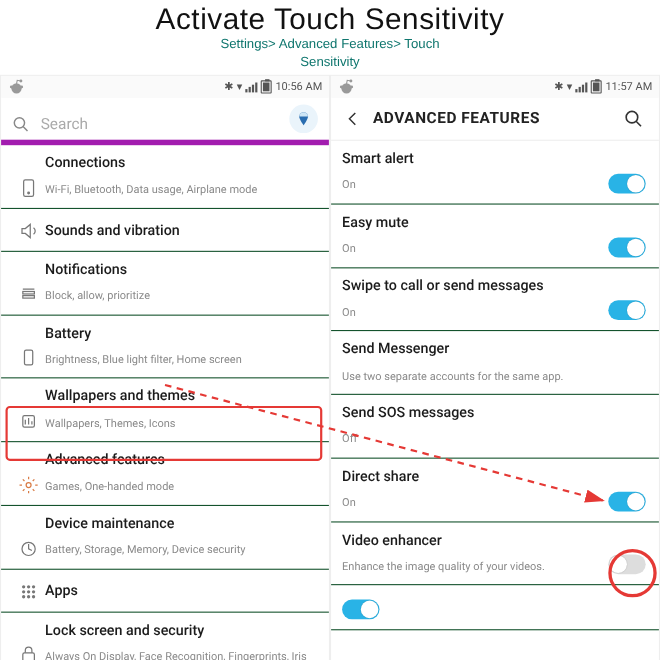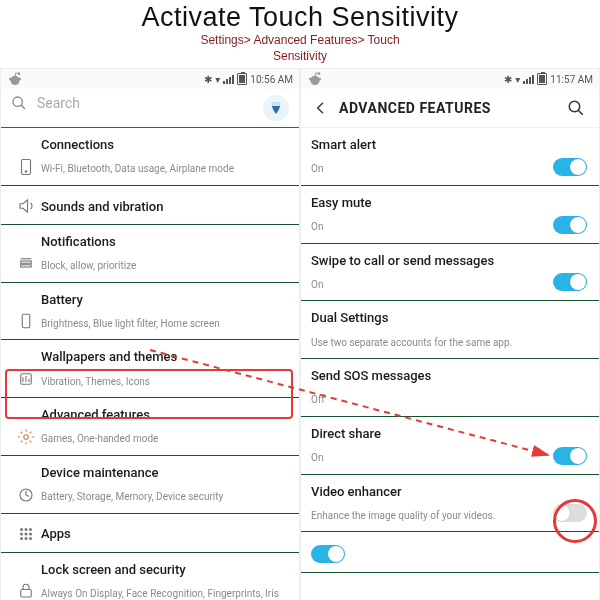--- a/index.html
+++ b/index.html
@@ -1,31 +1,31 @@
 <!DOCTYPE html>
 <html><head>
 <meta charset="utf-8">
 <style>
   * { box-sizing: border-box; margin: 0; padding: 0; }
   body { width: 600px; height: 600px; overflow: hidden; font-family: -apple-system, BlinkMacSystemFont, "Segoe UI", Roboto, sans-serif; background: #fff; }
   .header { text-align: center; padding: 2px 0 4px; }
   .header-title { font-family: "Century Gothic", Futura, sans-serif; font-size: 27px; font-weight: 400; color: #111; letter-spacing: 0.5px; }
-  .header-path { font-family: "Century Gothic", Futura, sans-serif; font-size: 12px; color: #7f1d1d; line-height: 1.3; }
+  .header-path { font-family: "Century Gothic", Futura, sans-serif; font-size: 12px; color: #0f766e; line-height: 1.3; }
   .panels { display: flex; width: 600px; }
   .panel { width: 300px; border: 1px solid #eee; background: #fff; position: relative; }
   .statusbar { height: 20px; display: flex; align-items: center; justify-content: space-between; padding: 0 6px; font-size: 10px; color: #555; background: #fafafa; }
   .status-left { display: flex; align-items: center; gap: 2px; }
   .status-right { display: flex; align-items: center; gap: 3px; }
   .sig { display: inline-flex; align-items: flex-end; gap: 1px; }
   .sig span { width: 2px; background: #555; }
   .sig span:nth-child(1){height:3px}.sig span:nth-child(2){height:5px}.sig span:nth-child(3){height:7px}.sig span:nth-child(4){height:9px}
   .batt { width: 10px; height: 12px; border: 1px solid #555; border-radius: 1px; position: relative; }
   .batt::before { content:""; position:absolute; top:-2px; left:3px; width:4px; height:1.5px; background:#555; }
   .batt::after { content:""; position:absolute; bottom:1px; left:1px; right:1px; height:8px; background:#555; }
-  .searchbar { display: flex; align-items: flex-start; padding: 6px 10px; border-bottom: 1px solid #a21caf; }
+  .searchbar { display: flex; align-items: flex-end; padding: 6px 10px; border-bottom: 5px solid #a21caf; }
   .searchbar .mag { flex:0 0 18px; }
   .searchbar .placeholder { flex:1; color:#aaa; font-size:14px; padding-left:8px; }
   .avatar { width:26px; height:26px; border-radius:50%; background:#eaf4fb; display:flex; align-items:center; justify-content:center; }
   .avatar svg { width:16px; height:16px; }
   .titlebar { display:flex; align-items:center; padding:10px 12px; border-bottom:1px solid #eee; }
   .titlebar .back { flex:0 0 20px; }
   .titlebar .title { flex:1; font-size:14px; font-weight:700; letter-spacing:0.5px; color:#222; padding-left:6px; }
   .titlebar .mag { flex:0 0 20px; }
   .list { }
   .row { display:flex; align-items:flex-end; padding:9px 12px 9px 10px; border-bottom:1px solid #14532d; position:relative; }
@@ -145,21 +145,21 @@
       </div>
       <div class="row icon-row">
         <span class="ico">
             <svg width="18" height="18" viewBox="0 0 24 24" fill="none" stroke="#777" stroke-width="1.5">
               <rect x="5" y="5" width="14" height="14" rx="2"></rect>
               <path d="M8 10v6M12 8v8M16 12v4"></path>
             </svg>
           </span>
         <span class="txt">
             <div class="label">Wallpapers and themes</div>
-            <div class="sub">Vibration, Themes, Icons</div>
+            <div class="sub">Wallpapers, Themes, Icons</div>
           </span>
       </div>
       <div class="row icon-row">
         <span class="ico">
             <svg width="18" height="18" viewBox="0 0 24 24" fill="none" stroke="#d97b45" stroke-width="1.5">
               <circle cx="12" cy="12" r="3"></circle>
               <path d="M12 2v3M12 19v3M4 12H1M23 12h-3M5 5l2 2M17 17l2 2M5 19l2-2M17 7l2-2"></path>
             </svg>
           </span>
         <span class="txt">
@@ -274,21 +274,21 @@
         <span class="txt">
             <div class="label">Swipe to call or send messages</div>
             <div class="sub">On</div>
           </span>
         <span class="toggle">
             <span class="knob"></span>
           </span>
       </div>
       <div class="row">
         <span class="txt">
-            <div class="label">Dual Settings</div>
+            <div class="label">Send Messenger</div>
             <div class="sub">Use two separate accounts for the same app.</div>
           </span>
       </div>
       <div class="row">
         <span class="txt">
             <div class="label">Send SOS messages</div>
             <div class="sub">Off</div>
           </span>
       </div>
       <div class="row">

